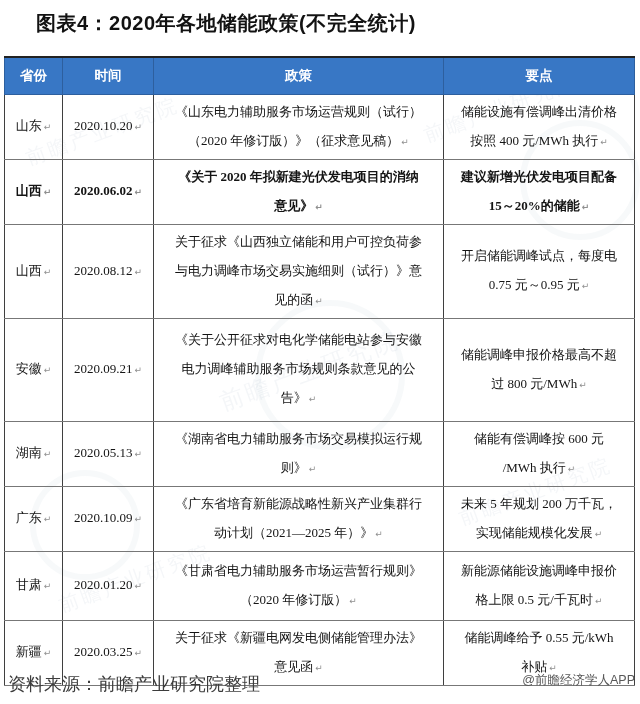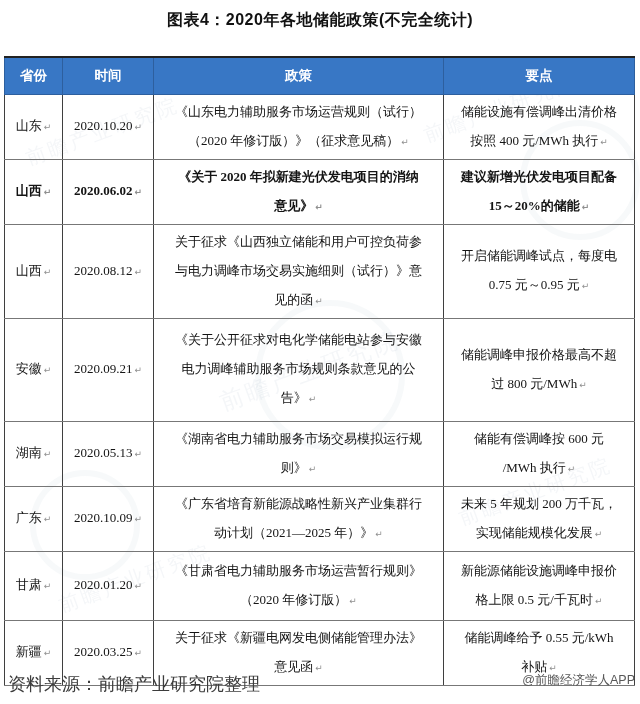--- a/index.html
+++ b/index.html
@@ -5,23 +5,24 @@
   * { margin:0; padding:0; box-sizing:border-box; }
   html,body { width:640px; height:704px; background:#ffffff; overflow:hidden; }
   .page {
     position:relative; width:640px; height:704px; background:#ffffff;
     font-family:"Liberation Serif","DejaVu Serif",serif;
   }
 
   
   .fig-title {
     position:absolute; top:10px; left:0; width:640px;
-    text-align:center; font-size:16px; font-weight:bold; color:#121212;
+    font-size:20px; font-weight:bold; color:#121212;
     font-family:"Liberation Sans","DejaVu Sans",sans-serif;
     letter-spacing:0.5px;
+    padding-left:36px;
   }
 
   
   .wm-layer { position:absolute; inset:0; pointer-events:none; z-index:1; }
   .wm {
     position:absolute; font-family:"Liberation Sans",sans-serif;
     color:#7d93ad; opacity:0.08; font-size:20px; letter-spacing:3px;
     transform:rotate(-20deg); white-space:nowrap;
   }
   .wm-ring {

